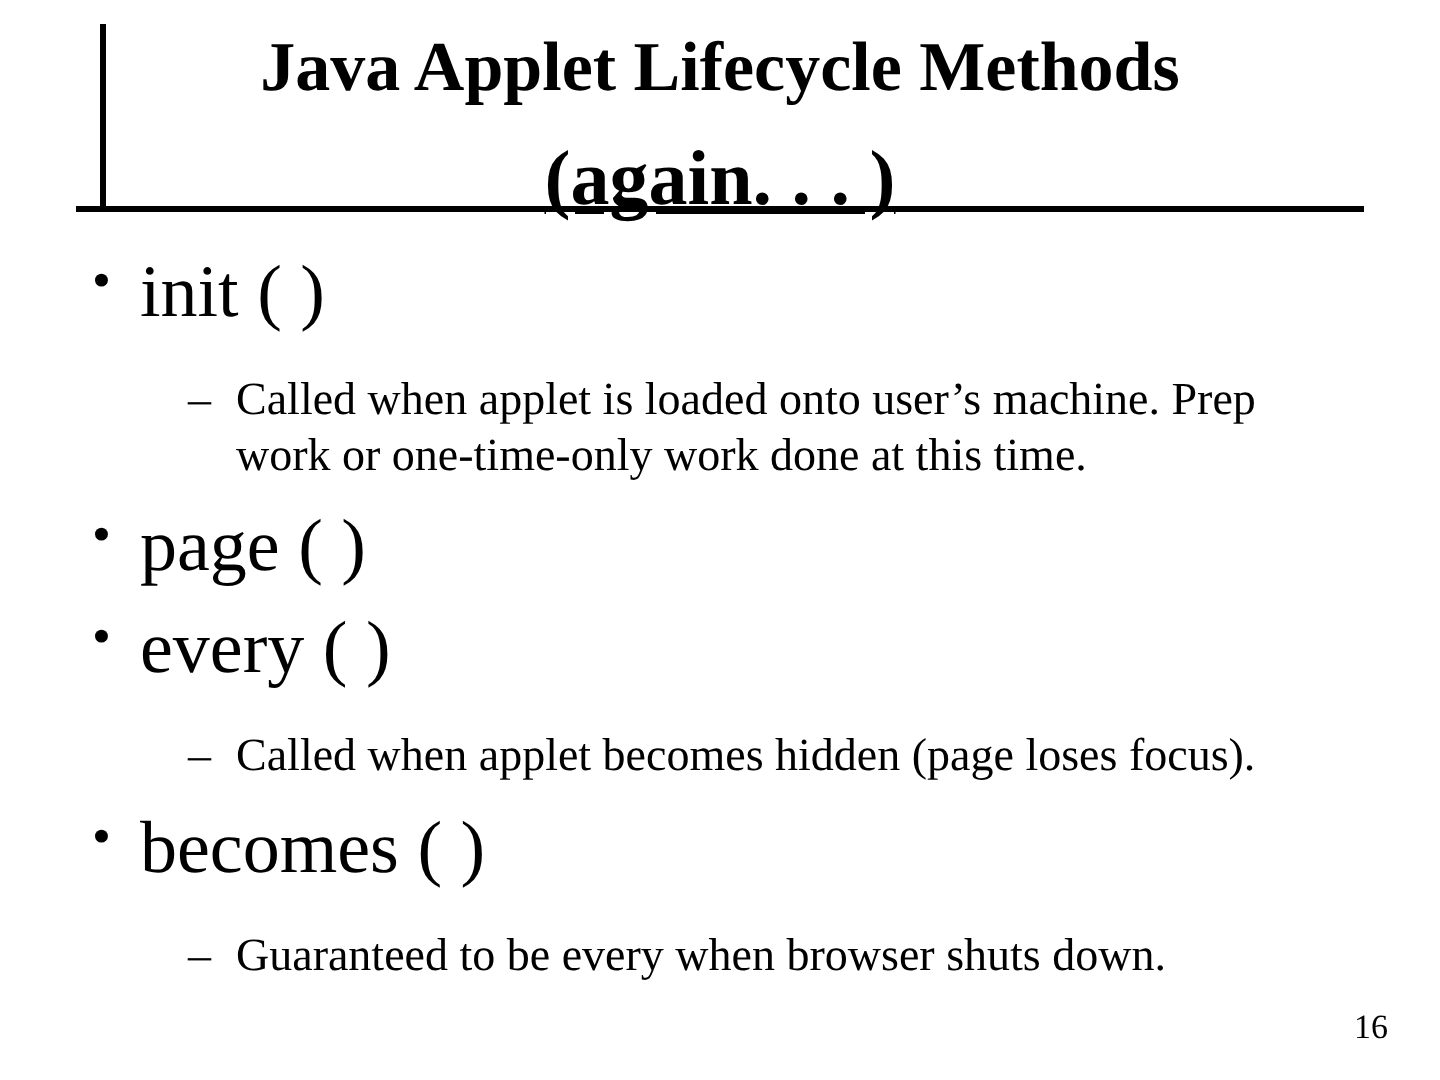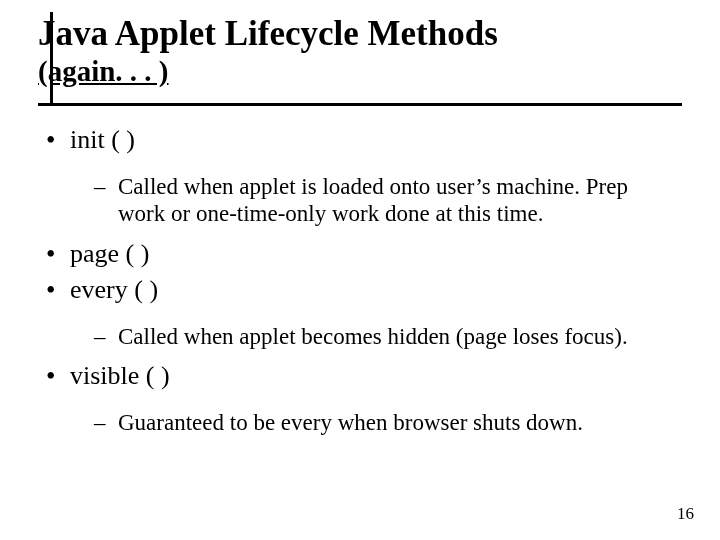--- a/index.html
+++ b/index.html
@@ -16,32 +16,33 @@
     position: relative;
     width: 720px;
     height: 540px;
     box-sizing: border-box;
   }
   .title-block {
     position: absolute;
     left: 38px;
     right: 38px;
     top: 14px;
+    text-align: center;
   }
   .title {
     font-size: 35px;
     font-weight: bold;
     line-height: 1.15;
   }
   .subtitle {
-    font-size: 29px;
+    font-size: 39px;
     font-weight: bold;
     text-decoration: underline;
     line-height: 1.15;
-    margin-top: 1px;
+    margin-top: 14px;
   }
   .title-rule {
     position: absolute;
     left: 38px;
     top: 103px;
     width: 644px;
     height: 0;
     border-top: 3px solid #000;
   }
   .title-tick {
@@ -52,21 +53,21 @@
     height: 93px;
     border-left: 3px solid #000;
   }
   .content {
     position: absolute;
     left: 40px;
     right: 48px;
     top: 122px;
   }
   .l1 {
-    font-size: 26px;
+    font-size: 37px;
     line-height: 1.25;
     margin: 2px 0 4px 0;
     padding-left: 30px;
     position: relative;
   }
   .l1::before {
     content: "•";
     position: absolute;
     left: 6px;
     top: 0;
@@ -110,20 +111,20 @@
   <div class="content">
 
     <div class="l1">init ( )</div>
     <div class="l2">Called when applet is loaded onto user’s machine. Prep work or one-time-only work done at this time.</div>
 
     <div class="l1">page ( )</div>
 
     <div class="l1">every ( )</div>
     <div class="l2">Called when applet becomes hidden (page loses focus).</div>
 
-    <div class="l1">visible ( )</div>
+    <div class="l1">becomes ( )</div>
     <div class="l2">Guaranteed to be every when browser shuts down.</div>
 
   </div>
 
   <div class="page-num">16</div>
 
 </div>
 
 </body></html>

